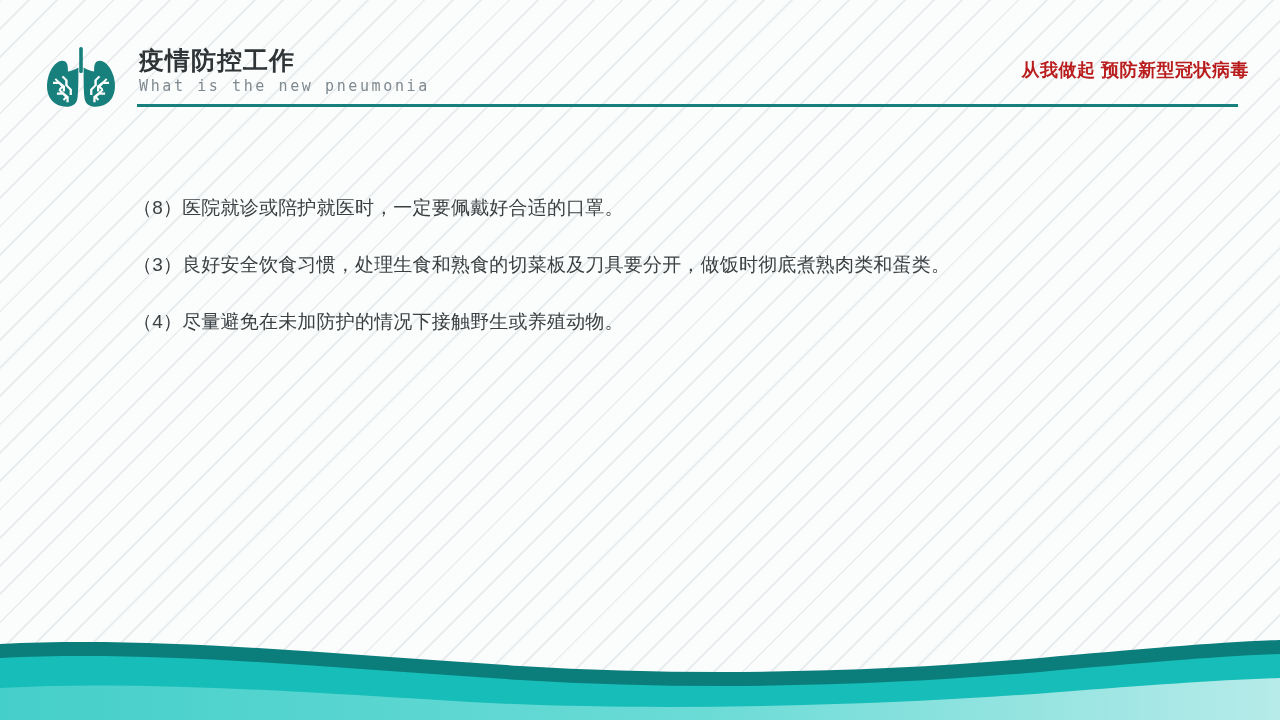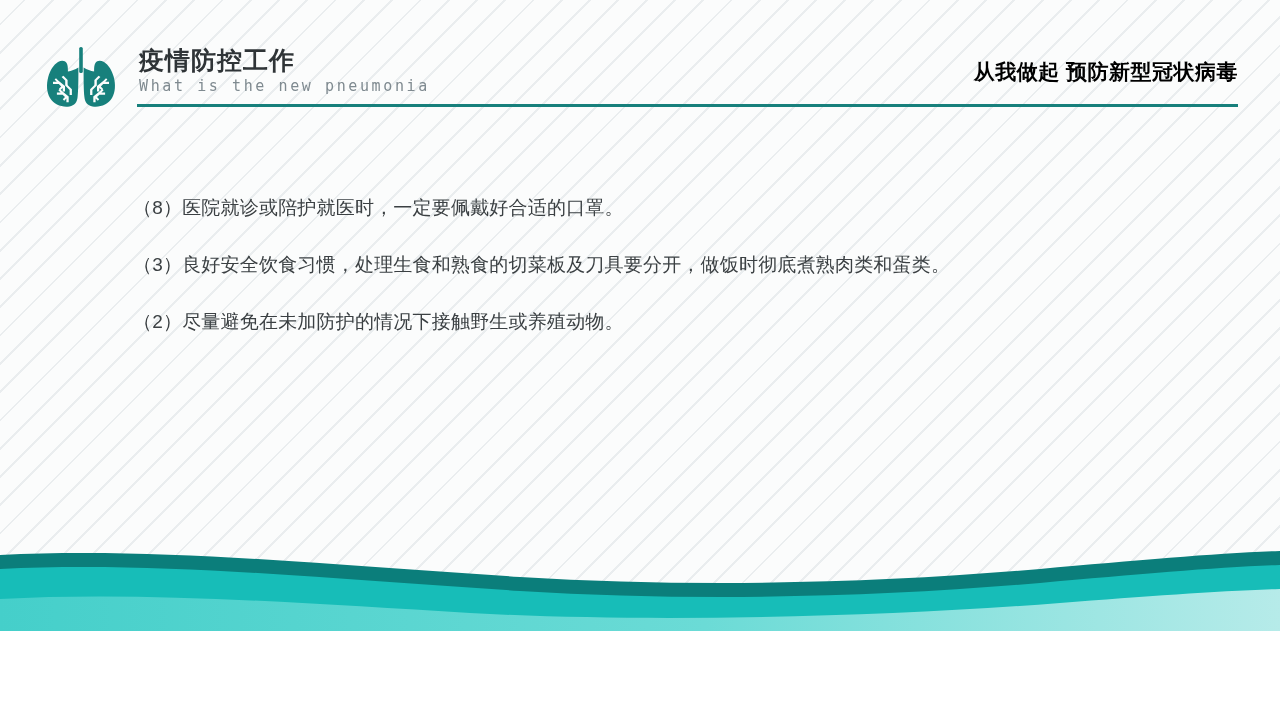--- a/index.html
+++ b/index.html
@@ -10,21 +10,21 @@
     width: 1280px;
     height: 720px;
     overflow: hidden;
     font-family: "Liberation Sans", "DejaVu Sans", sans-serif;
     background: #ffffff;
   }
 
   #slide {
     position: relative;
     width: 1280px;
-    height: 631px;
+    height: 720px;
     overflow: hidden;
     background-color: #fbfcfc;
   }
 
   
   #bg-pattern {
     position: absolute;
     inset: 0;
     background-image: repeating-linear-gradient(
       -45deg,
@@ -72,25 +72,25 @@
     font-family: "DejaVu Sans Mono", "Liberation Mono", monospace;
     font-size: 15px;
     color: #7f8a90;
     letter-spacing: 2.6px;
     margin-top: 2px;
     white-space: nowrap;
   }
 
   #header-slogan {
     position: absolute;
-    right: 42px;
+    right: 31px;
     top: 58px;
-    font-size: 21px;
+    font-size: 18px;
     font-weight: bold;
-    color: #000000;
+    color: #b91c1c;
     letter-spacing: 0.5px;
     white-space: nowrap;
   }
 
   #header-rule {
     position: absolute;
     left: 137px;
     top: 104px;
     width: 1101px;
     height: 3px;
@@ -172,21 +172,21 @@
     </div>
 
     <div id="header-slogan">从我做起 预防新型冠状病毒</div>
 
     <div id="header-rule"></div>
   </div>
 
   <div id="content">
     <p class="para gap">（8）医院就诊或陪护就医时，一定要佩戴好合适的口罩。</p>
     <p class="para gap">（3）良好安全饮食习惯，处理生食和熟食的切菜板及刀具要分开，做饭时彻底煮熟肉类和蛋类。</p>
-    <p class="para">（2）尽量避免在未加防护的情况下接触野生或养殖动物。</p>
+    <p class="para">（4）尽量避免在未加防护的情况下接触野生或养殖动物。</p>
   </div>
 
   <div id="wave">
     <svg viewBox="0 0 1280 110" width="1280" height="110" preserveAspectRatio="none" xmlns="http://www.w3.org/2000/svg">
       <defs>
         <linearGradient id="waveLightGrad" x1="0" y1="0" x2="1" y2="0">
           <stop offset="0%" stop-color="#45cfca"></stop>
           <stop offset="55%" stop-color="#6bdbd6"></stop>
           <stop offset="100%" stop-color="#b6ebe9"></stop>
         </linearGradient>

